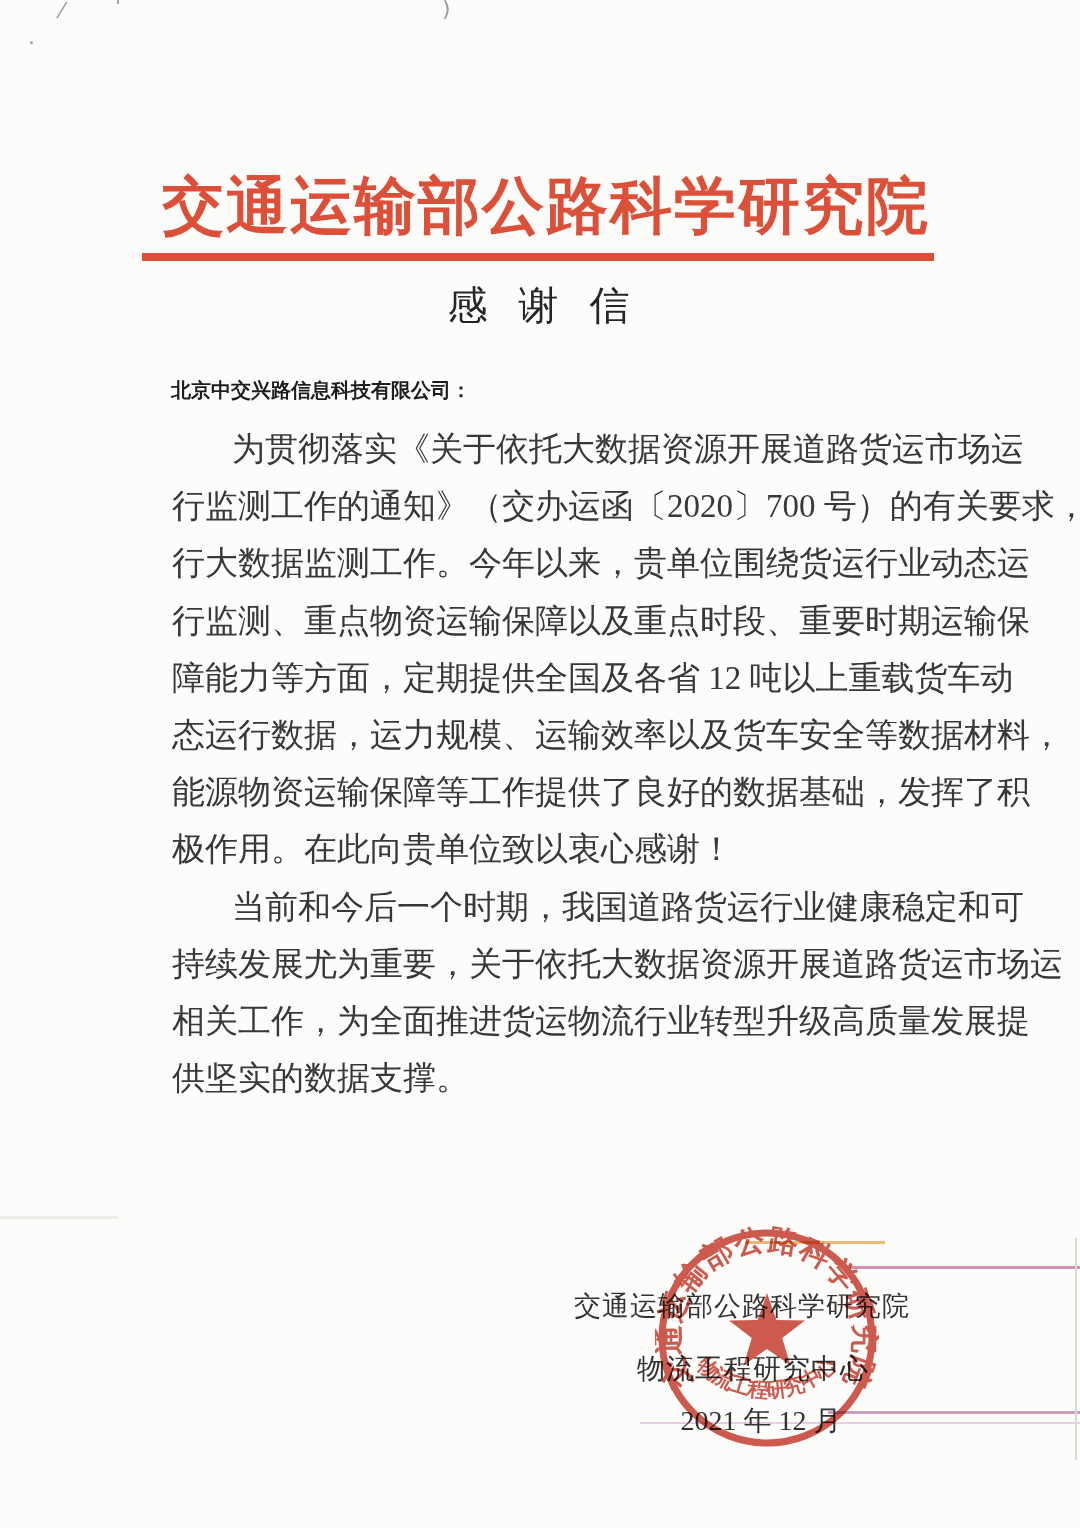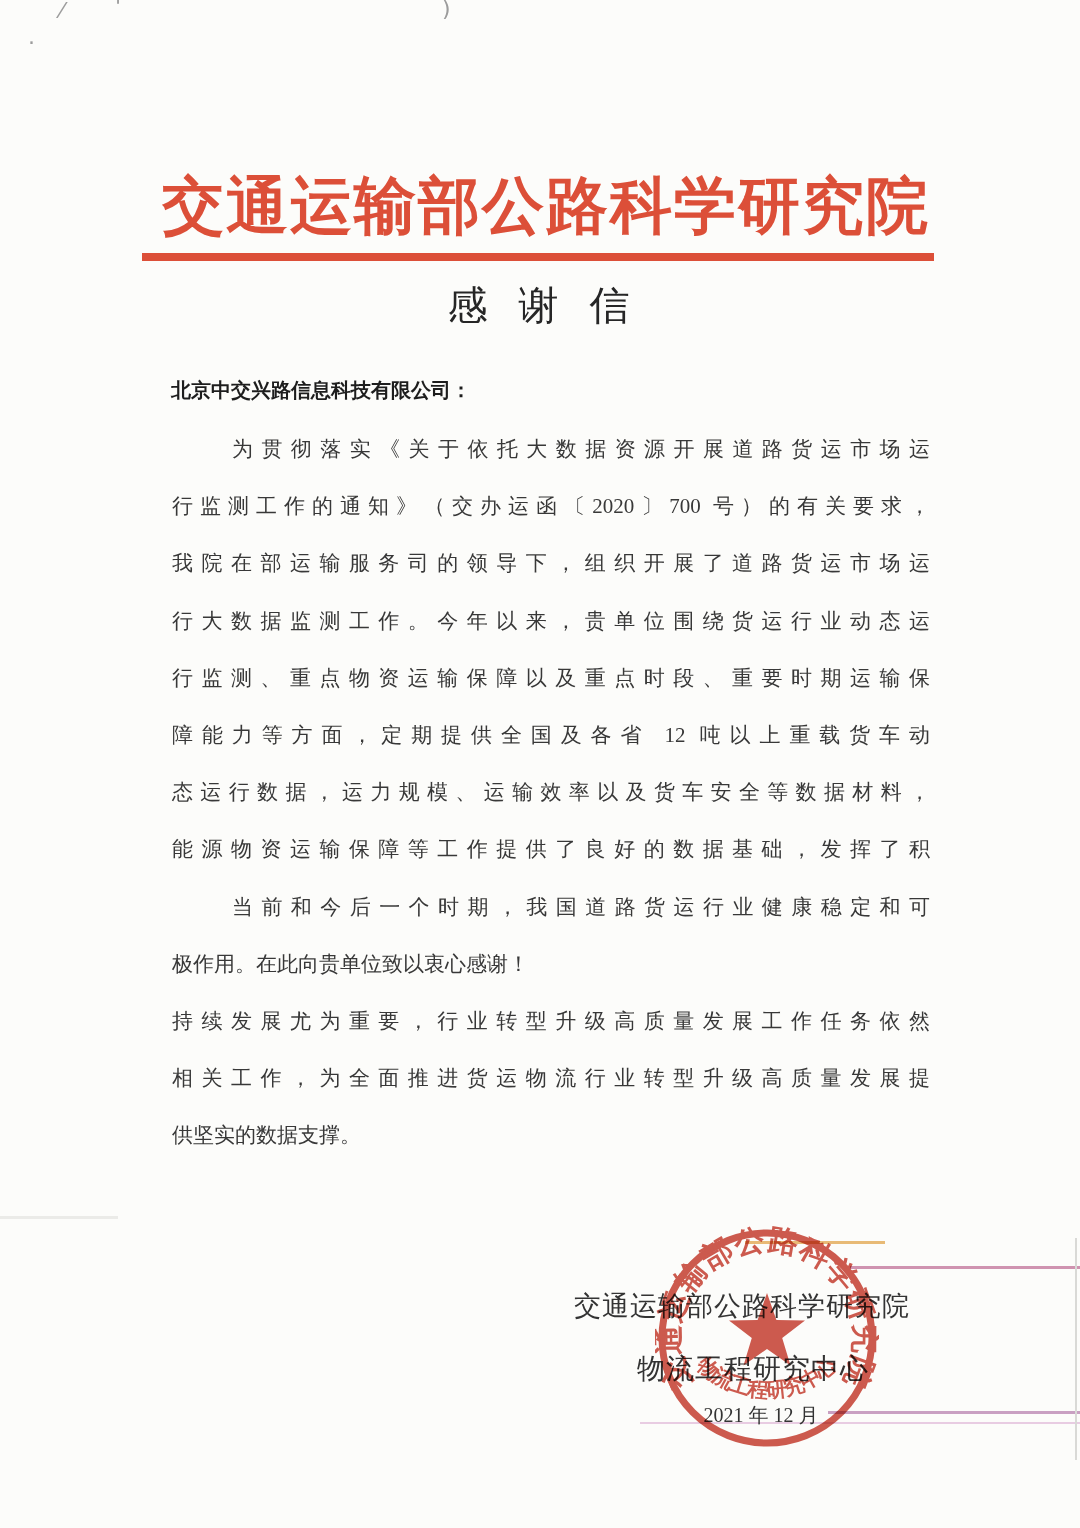--- a/index.html
+++ b/index.html
@@ -24,31 +24,31 @@
   }
   
   .addressee{
     position:absolute;left:171px;top:371px;
     font-family:"Liberation Sans","DejaVu Sans",sans-serif;
     font-weight:bold;font-size:20px;line-height:38px;color:#1d1d1d;
   }
   
   .body-text{position:absolute;left:172px;top:421px;width:758px;}
   .bodyline{
-    height:57.2px;line-height:57.2px;font-size:21px;color:#383838;
+    height:57.2px;line-height:57.2px;font-size:33px;color:#383838;
     text-align:justify;text-align-last:justify;text-justify:inter-character;
     white-space:nowrap;
   }
   .p-first{text-indent:60px;}
   .p-last{text-align-last:left;}
   
   .sig{position:absolute;text-align:center;color:#333;white-space:nowrap;}
   .sig-org {left:542px;top:1288px;width:400px;font-size:27px;letter-spacing:1px;}
   .sig-dept{left:553px;top:1350px;width:400px;font-size:28px;letter-spacing:1px;}
-  .sig-date{left:561px;top:1402px;width:400px;font-size:20px;}
+  .sig-date{left:561px;top:1402px;width:400px;font-size:28px;}
   
   .seal{position:absolute;left:655px;top:1226px;width:224px;height:224px;
         opacity:.83;mix-blend-mode:multiply;}
   .seal text{font-family:"Liberation Serif","DejaVu Serif",serif;font-weight:bold;}
   
   .mark{position:absolute;color:#9c9c9c;font-size:22px;line-height:22px;
         font-family:"DejaVu Sans","Liberation Sans",sans-serif;}
   .art{position:absolute;}
   .art-grayline {left:0;top:1216px;width:118px;height:3px;background:#ebebe8;}
   .art-orange   {left:745px;top:1241px;width:140px;height:3px;background:#e2a449;opacity:.75;}
@@ -75,29 +75,28 @@
 
   <div class="org-title">交通运输部公路科学研究院</div>
   <div class="red-rule"></div>
   <div class="letter-title">感 谢 信</div>
 
   <div class="addressee">北京中交兴路信息科技有限公司：</div>
 
   <div class="body-text">
     <div class="bodyline p-first">为贯彻落实《关于依托大数据资源开展道路货运市场运</div>
     <div class="bodyline">行监测工作的通知》（交办运函〔2020〕700 号）的有关要求，</div>
-    <div class="bodyline">我院在部运输服务司的领导下，组织开展了道路货运市场运</div>
     <div class="bodyline">行大数据监测工作。今年以来，贵单位围绕货运行业动态运</div>
     <div class="bodyline">行监测、重点物资运输保障以及重点时段、重要时期运输保</div>
     <div class="bodyline">障能力等方面，定期提供全国及各省 12 吨以上重载货车动</div>
     <div class="bodyline">态运行数据，运力规模、运输效率以及货车安全等数据材料，</div>
     <div class="bodyline">能源物资运输保障等工作提供了良好的数据基础，发挥了积</div>
+    <div class="bodyline p-last">极作用。在此向贵单位致以衷心感谢！</div>
     <div class="bodyline p-first">当前和今后一个时期，我国道路货运行业健康稳定和可</div>
-    <div class="bodyline p-last">极作用。在此向贵单位致以衷心感谢！</div>
-    <div class="bodyline">持续发展尤为重要，行业转型升级高质量发展工作任务依然</div>
+    <div class="bodyline">持续发展尤为重要，关于依托大数据资源开展道路货运市场运</div>
     <div class="bodyline">相关工作，为全面推进货运物流行业转型升级高质量发展提</div>
     <div class="bodyline p-last">供坚实的数据支撑。</div>
   </div>
 
   <div class="sig sig-org">交通运输部公路科学研究院</div>
   <div class="sig sig-dept">物流工程研究中心</div>
   <div class="sig sig-date">2021 年 12 月</div>
 
   <svg class="seal" viewBox="0 0 224 224">
     <circle cx="112" cy="112" r="105" fill="none" stroke="#c5392b" stroke-width="7"></circle>

